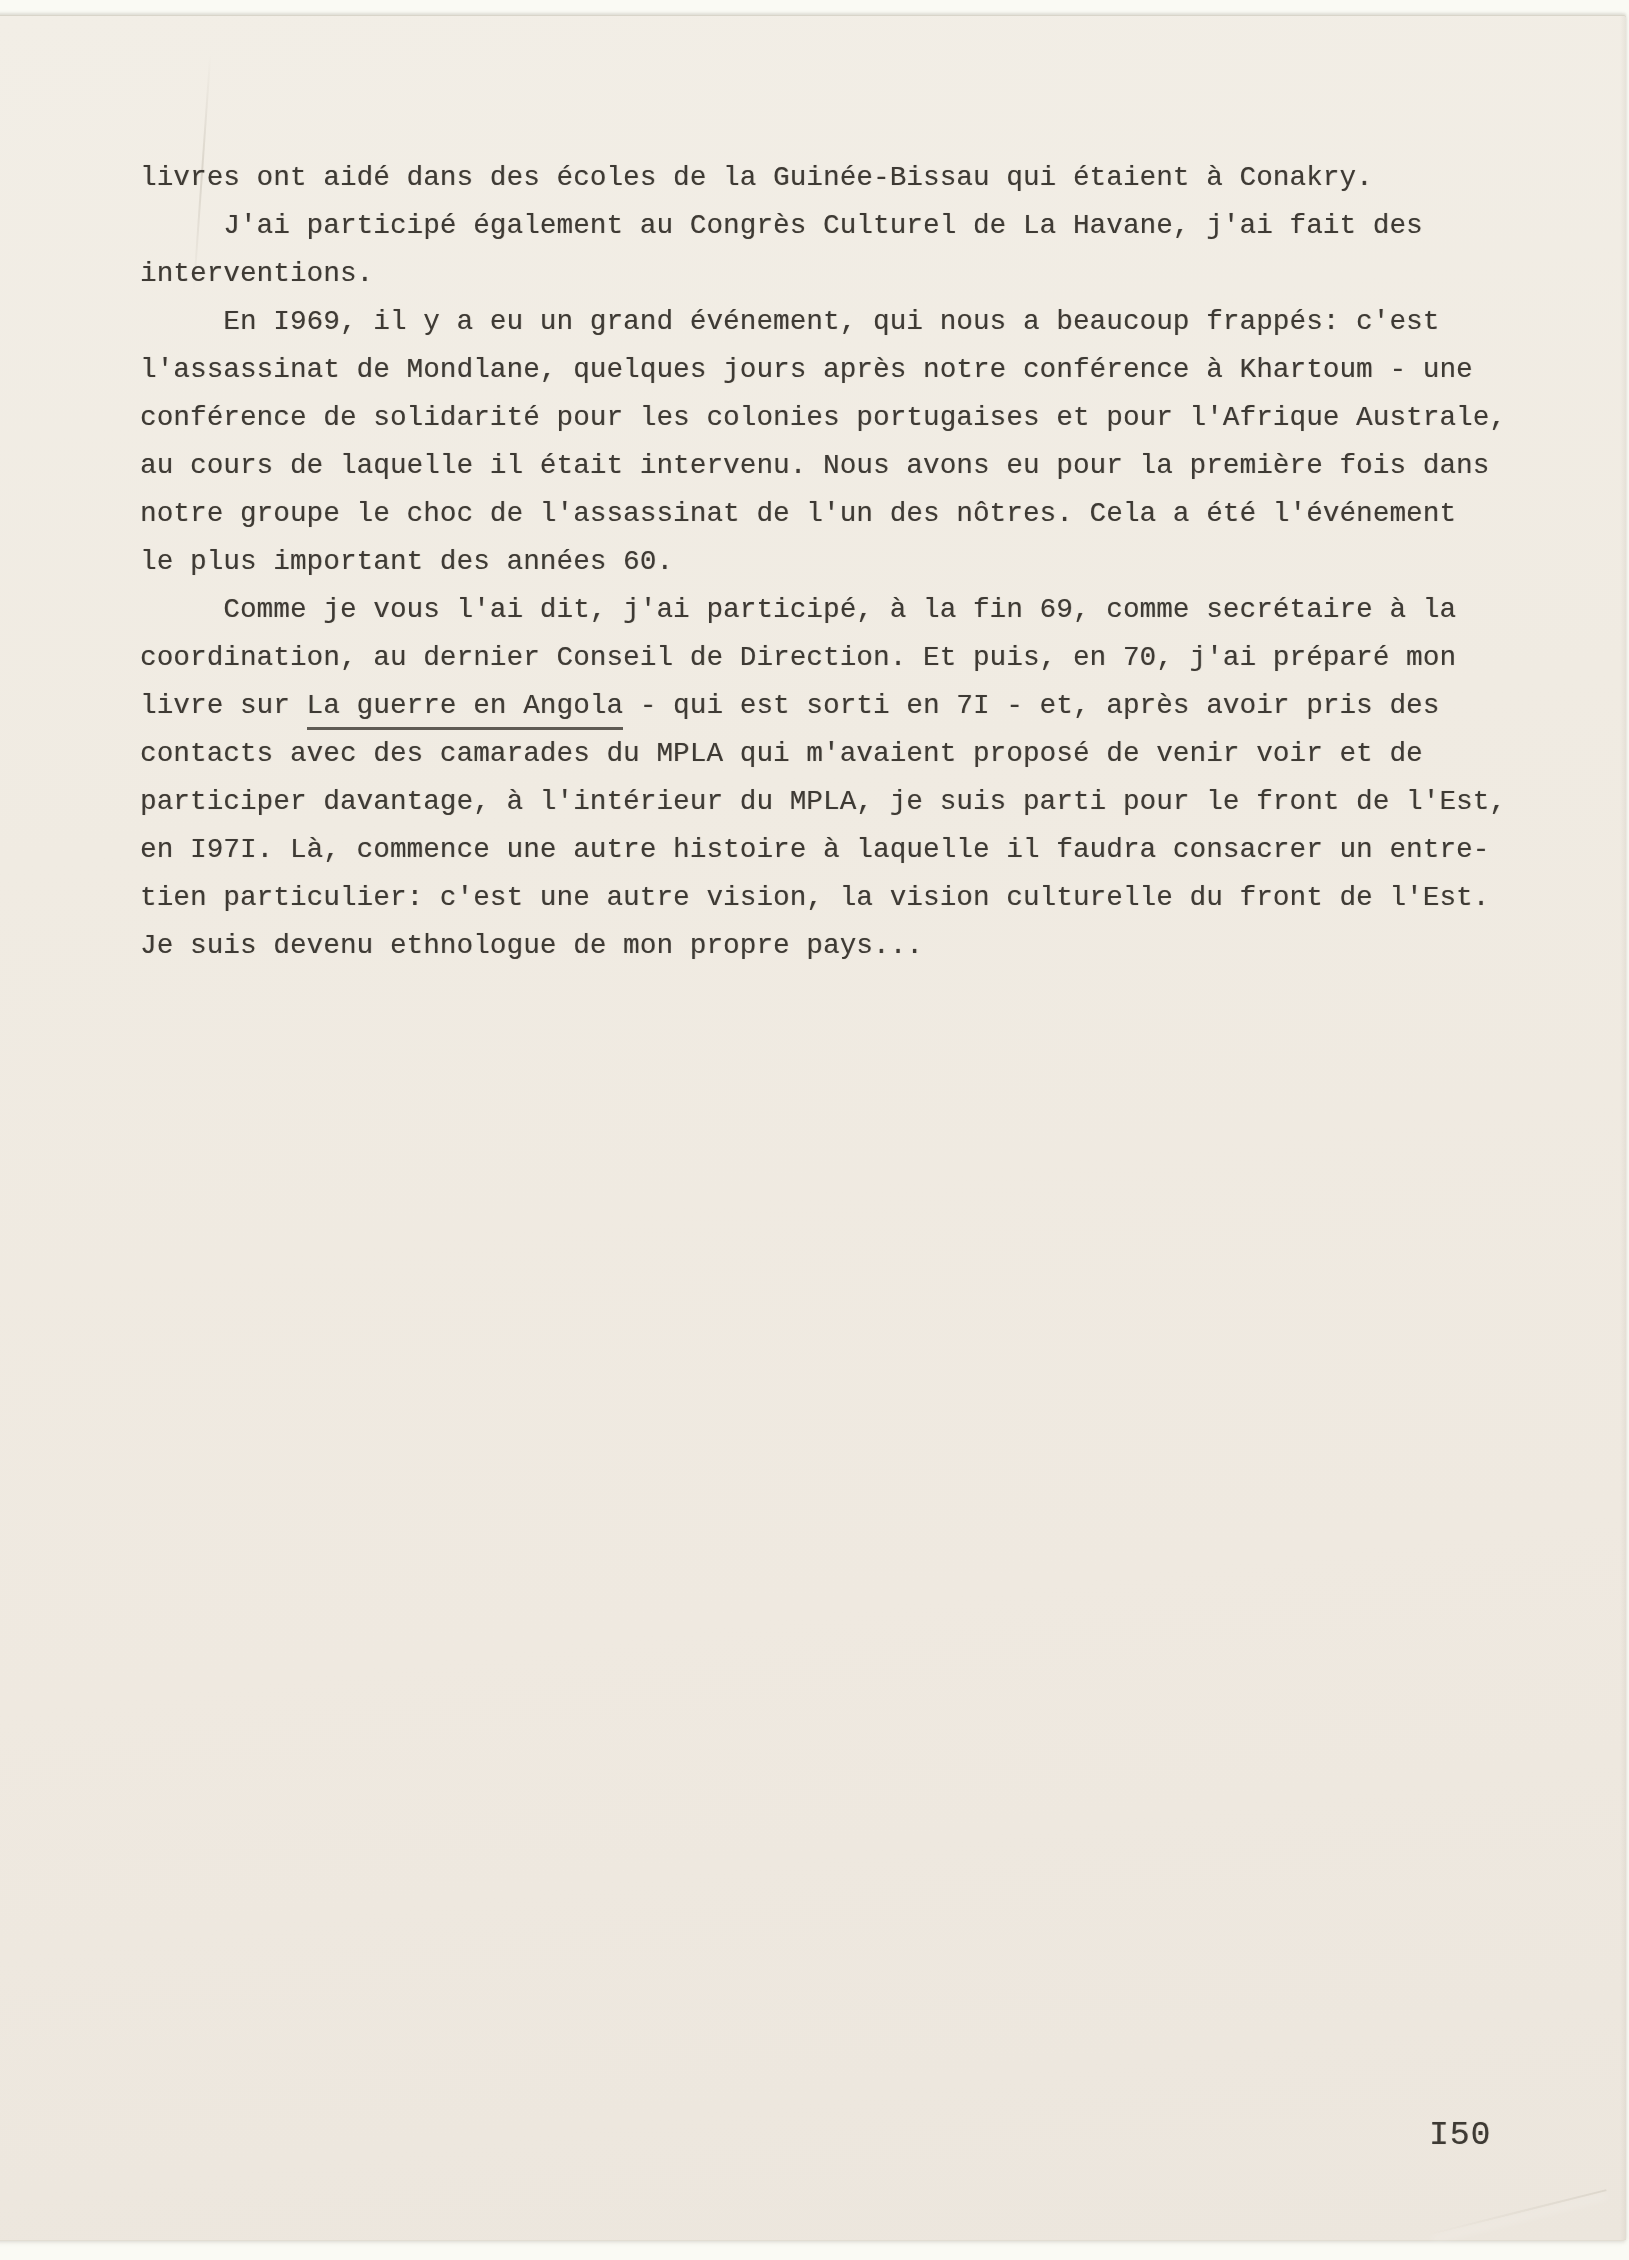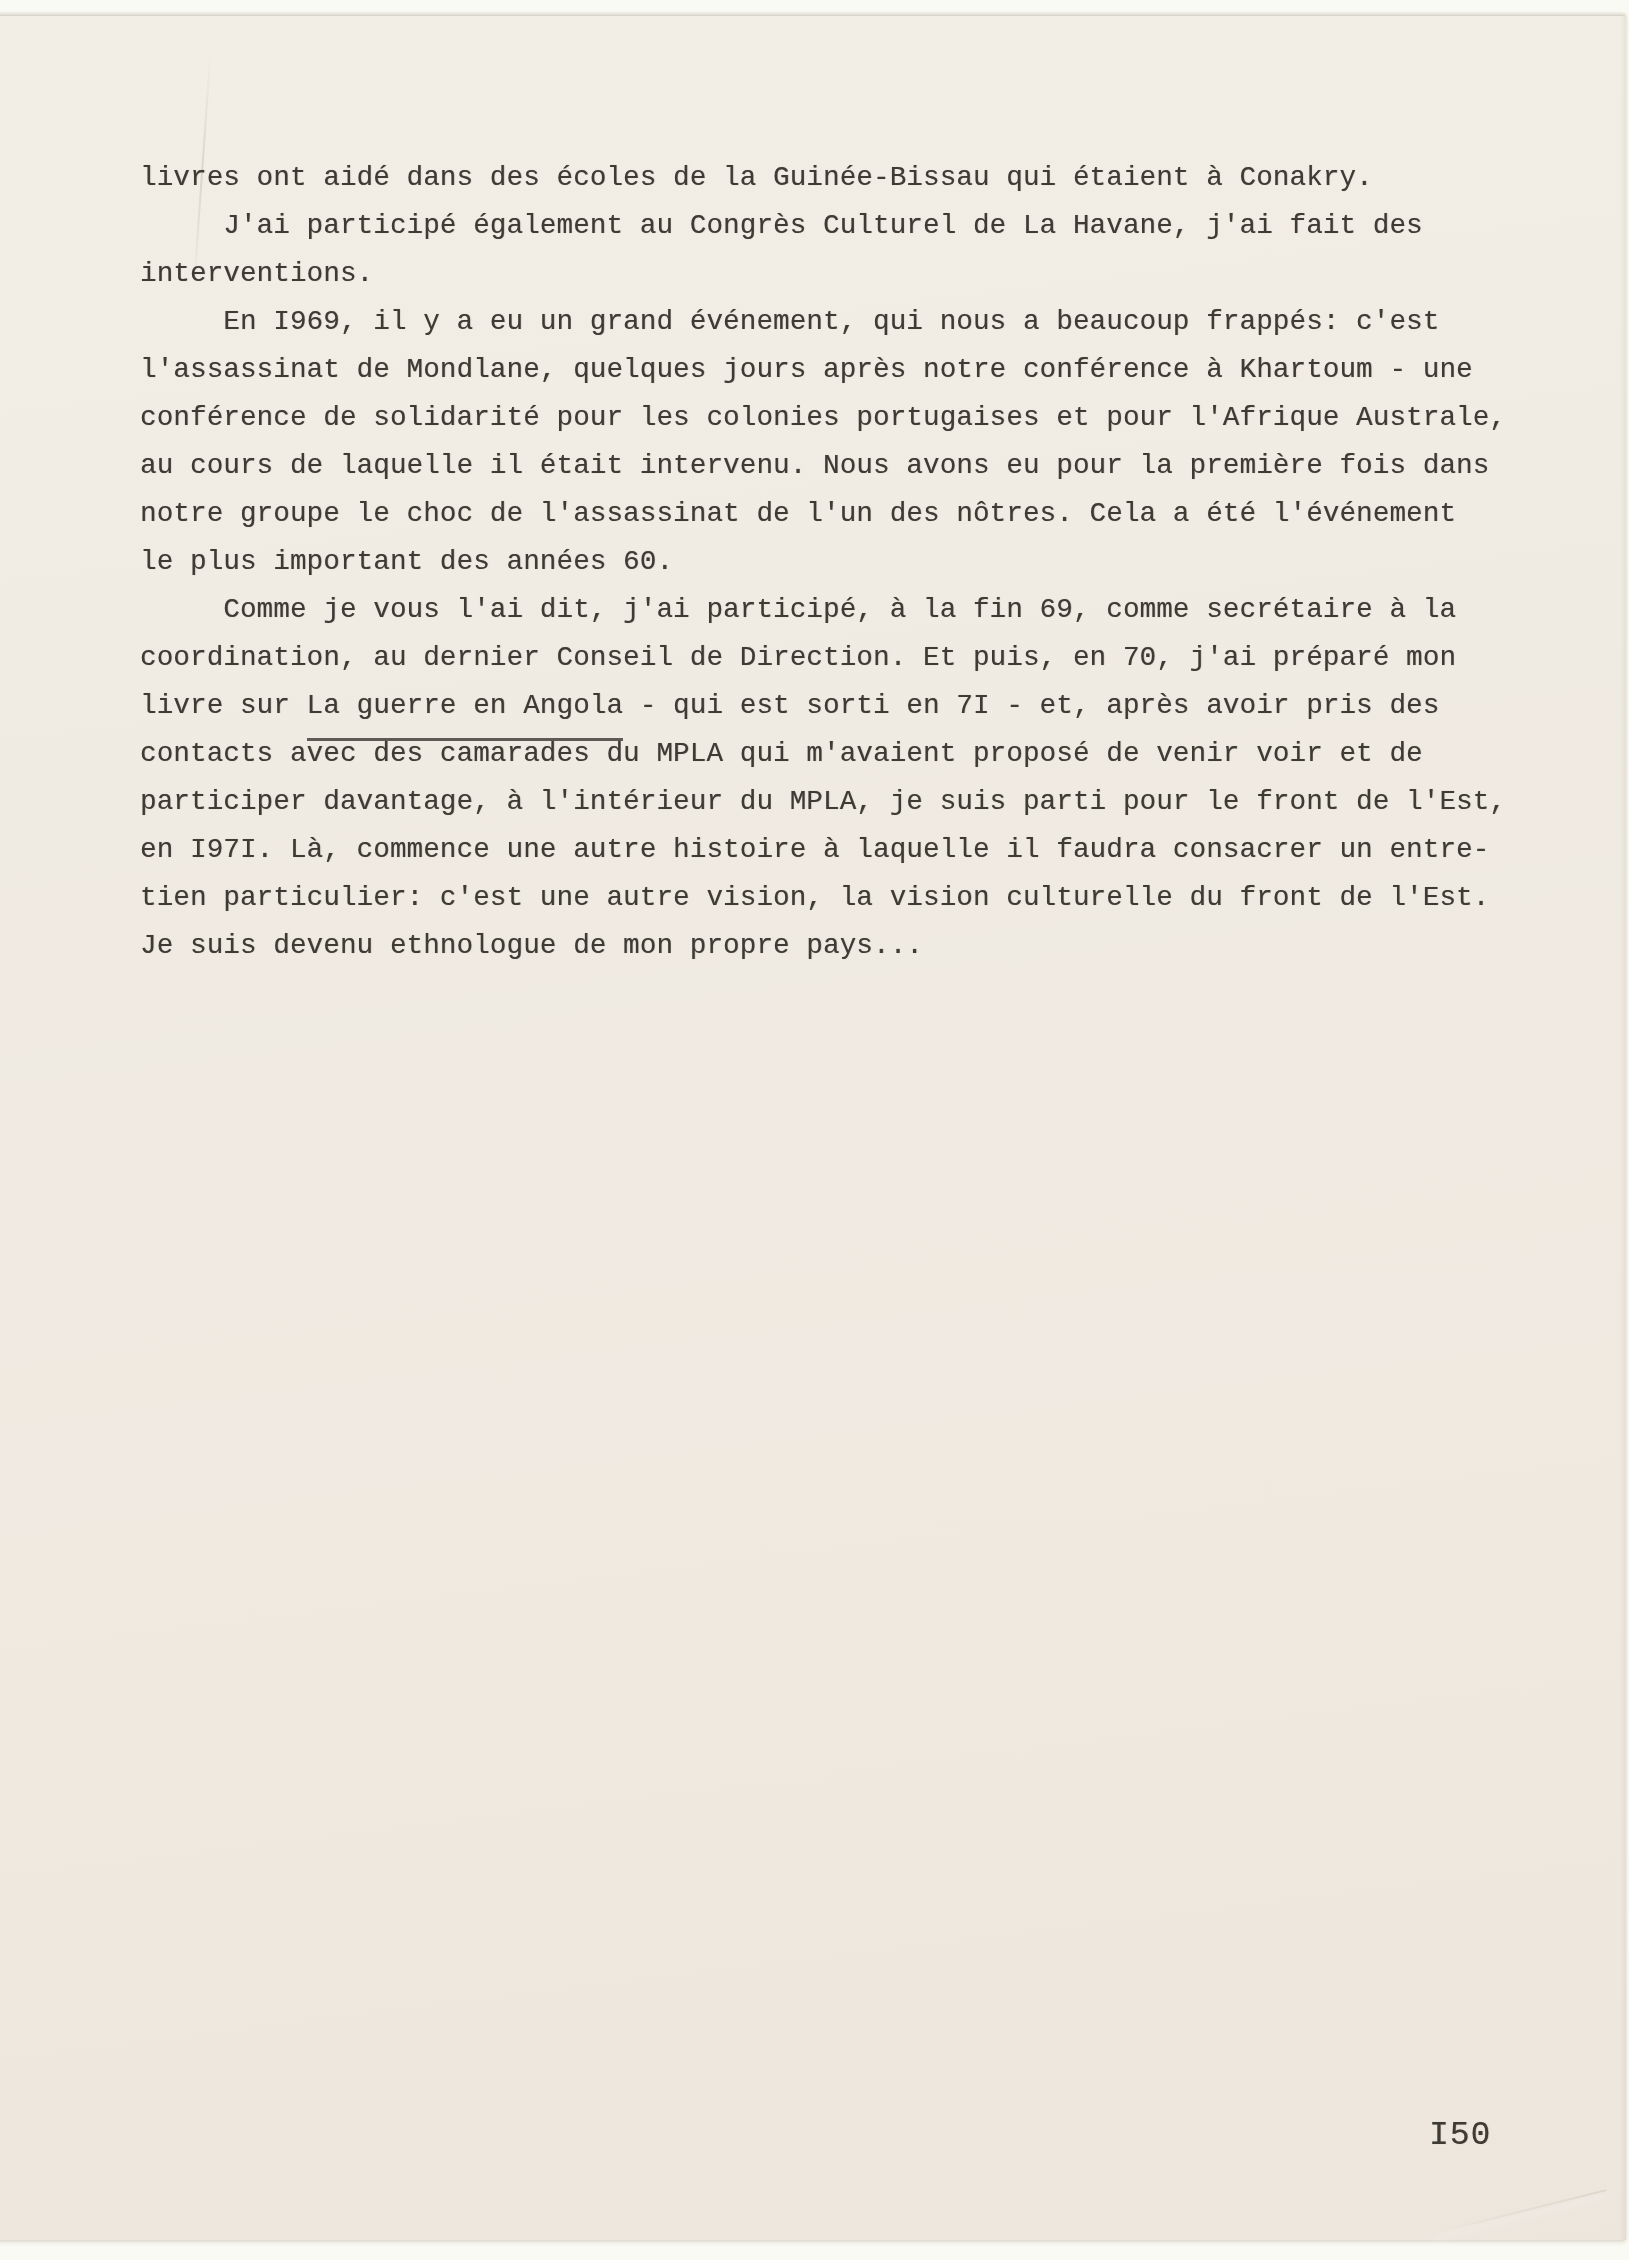--- a/index.html
+++ b/index.html
@@ -74,21 +74,21 @@
     letter-spacing: 0.1px;
     white-space: pre;
     color: var(--ink, #3e3a34);
     text-shadow: 0.4px 0.4px 0.7px rgba(62,58,52,0.45);
     margin-top: 44px;
   }
   .line { height: 48px; }
   .underlined {
     display: inline-block;
     border-bottom: 3.8px solid rgba(62,58,52,0.82);
-    padding-bottom: 11px;
+    padding-bottom: 0;
     line-height: 42px;
   }
   .page-number {
     position: absolute;
     left: 1429px;
     top: 2117px;
     font-size: 33px;
     color: var(--ink, #3e3a34);
     text-shadow: 0.4px 0.4px 0.7px rgba(62,58,52,0.45);
     letter-spacing: 1px;

